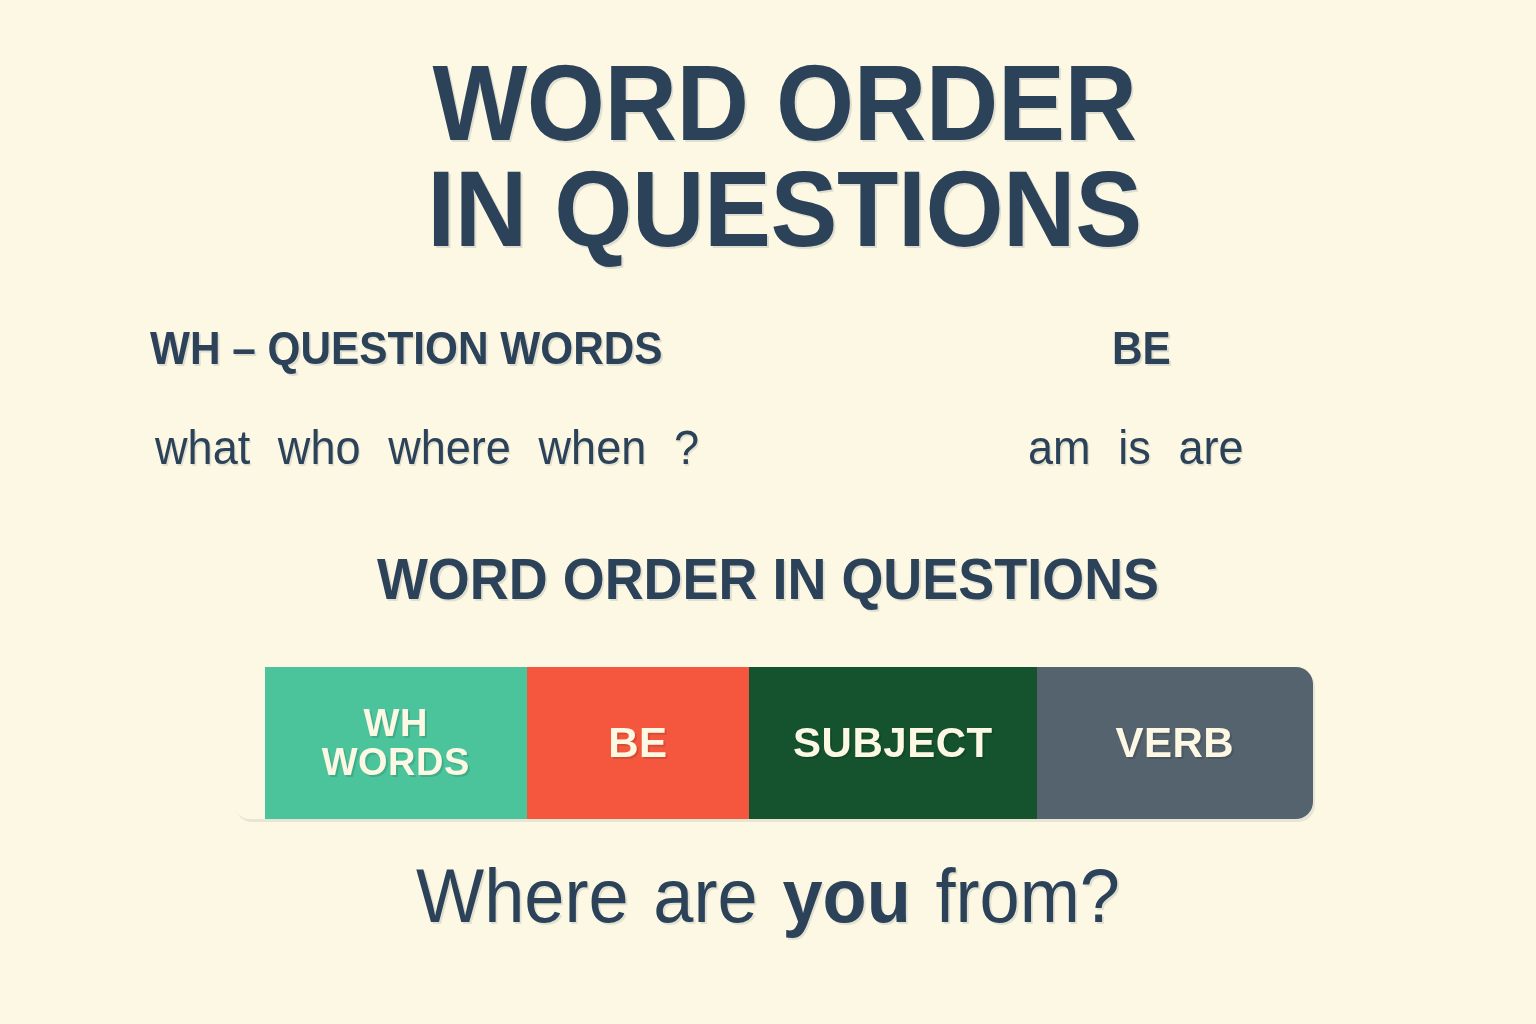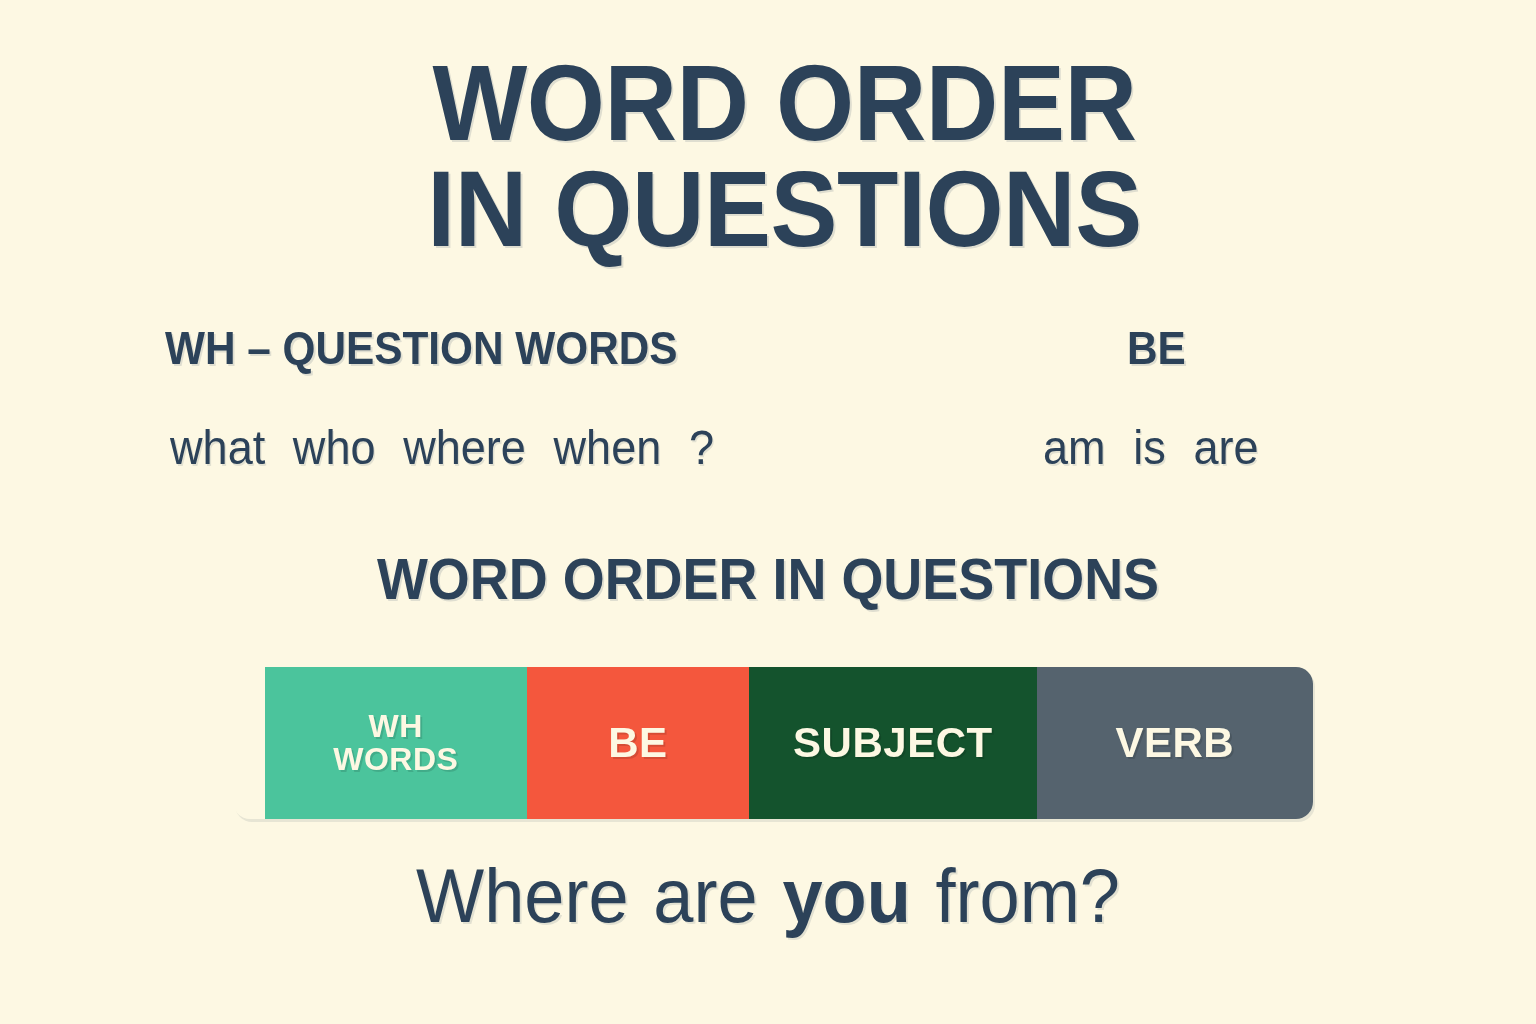--- a/index.html
+++ b/index.html
@@ -34,21 +34,21 @@
     line-height:0.98;
     letter-spacing:-0.5px;
     transform:scaleX(0.93);
     text-shadow:2px 2px 0 rgba(44,66,89,0.14);
     white-space:nowrap;
   }
 
   
   .cols {
     position:absolute;
-    left:15px; right:0;
+    left:0; right:0;
     top:325px;
     height:150px;
   }
   .col-head {
     position:absolute;
     font-weight:bold;
     color:#2c4259;
     font-size:46px;
     line-height:1;
     letter-spacing:0px;
@@ -105,21 +105,21 @@
     justify-content:center;
     text-align:center;
     color:#fdf8e3;
     font-weight:bold;
     font-size:42px;
     line-height:1.03;
     letter-spacing:0.5px;
     text-shadow:2px 2px 0 rgba(0,0,0,0.12);
     padding:0 6px;
   }
-  .seg-0 { width:281px; font-size:32px;margin-left:32px; }
+  .seg-0 { width:281px; font-size:38px;margin-left:32px; }
   .seg-1 { width:239px; }
   .seg-2 { width:309px; }
   .seg-3 { width:297px; }
   .seg-lines { display:block; }
   .seg-lines em { font-style:normal; display:block; }
 
   
   .example {
     position:absolute;
     left:0; right:0;

